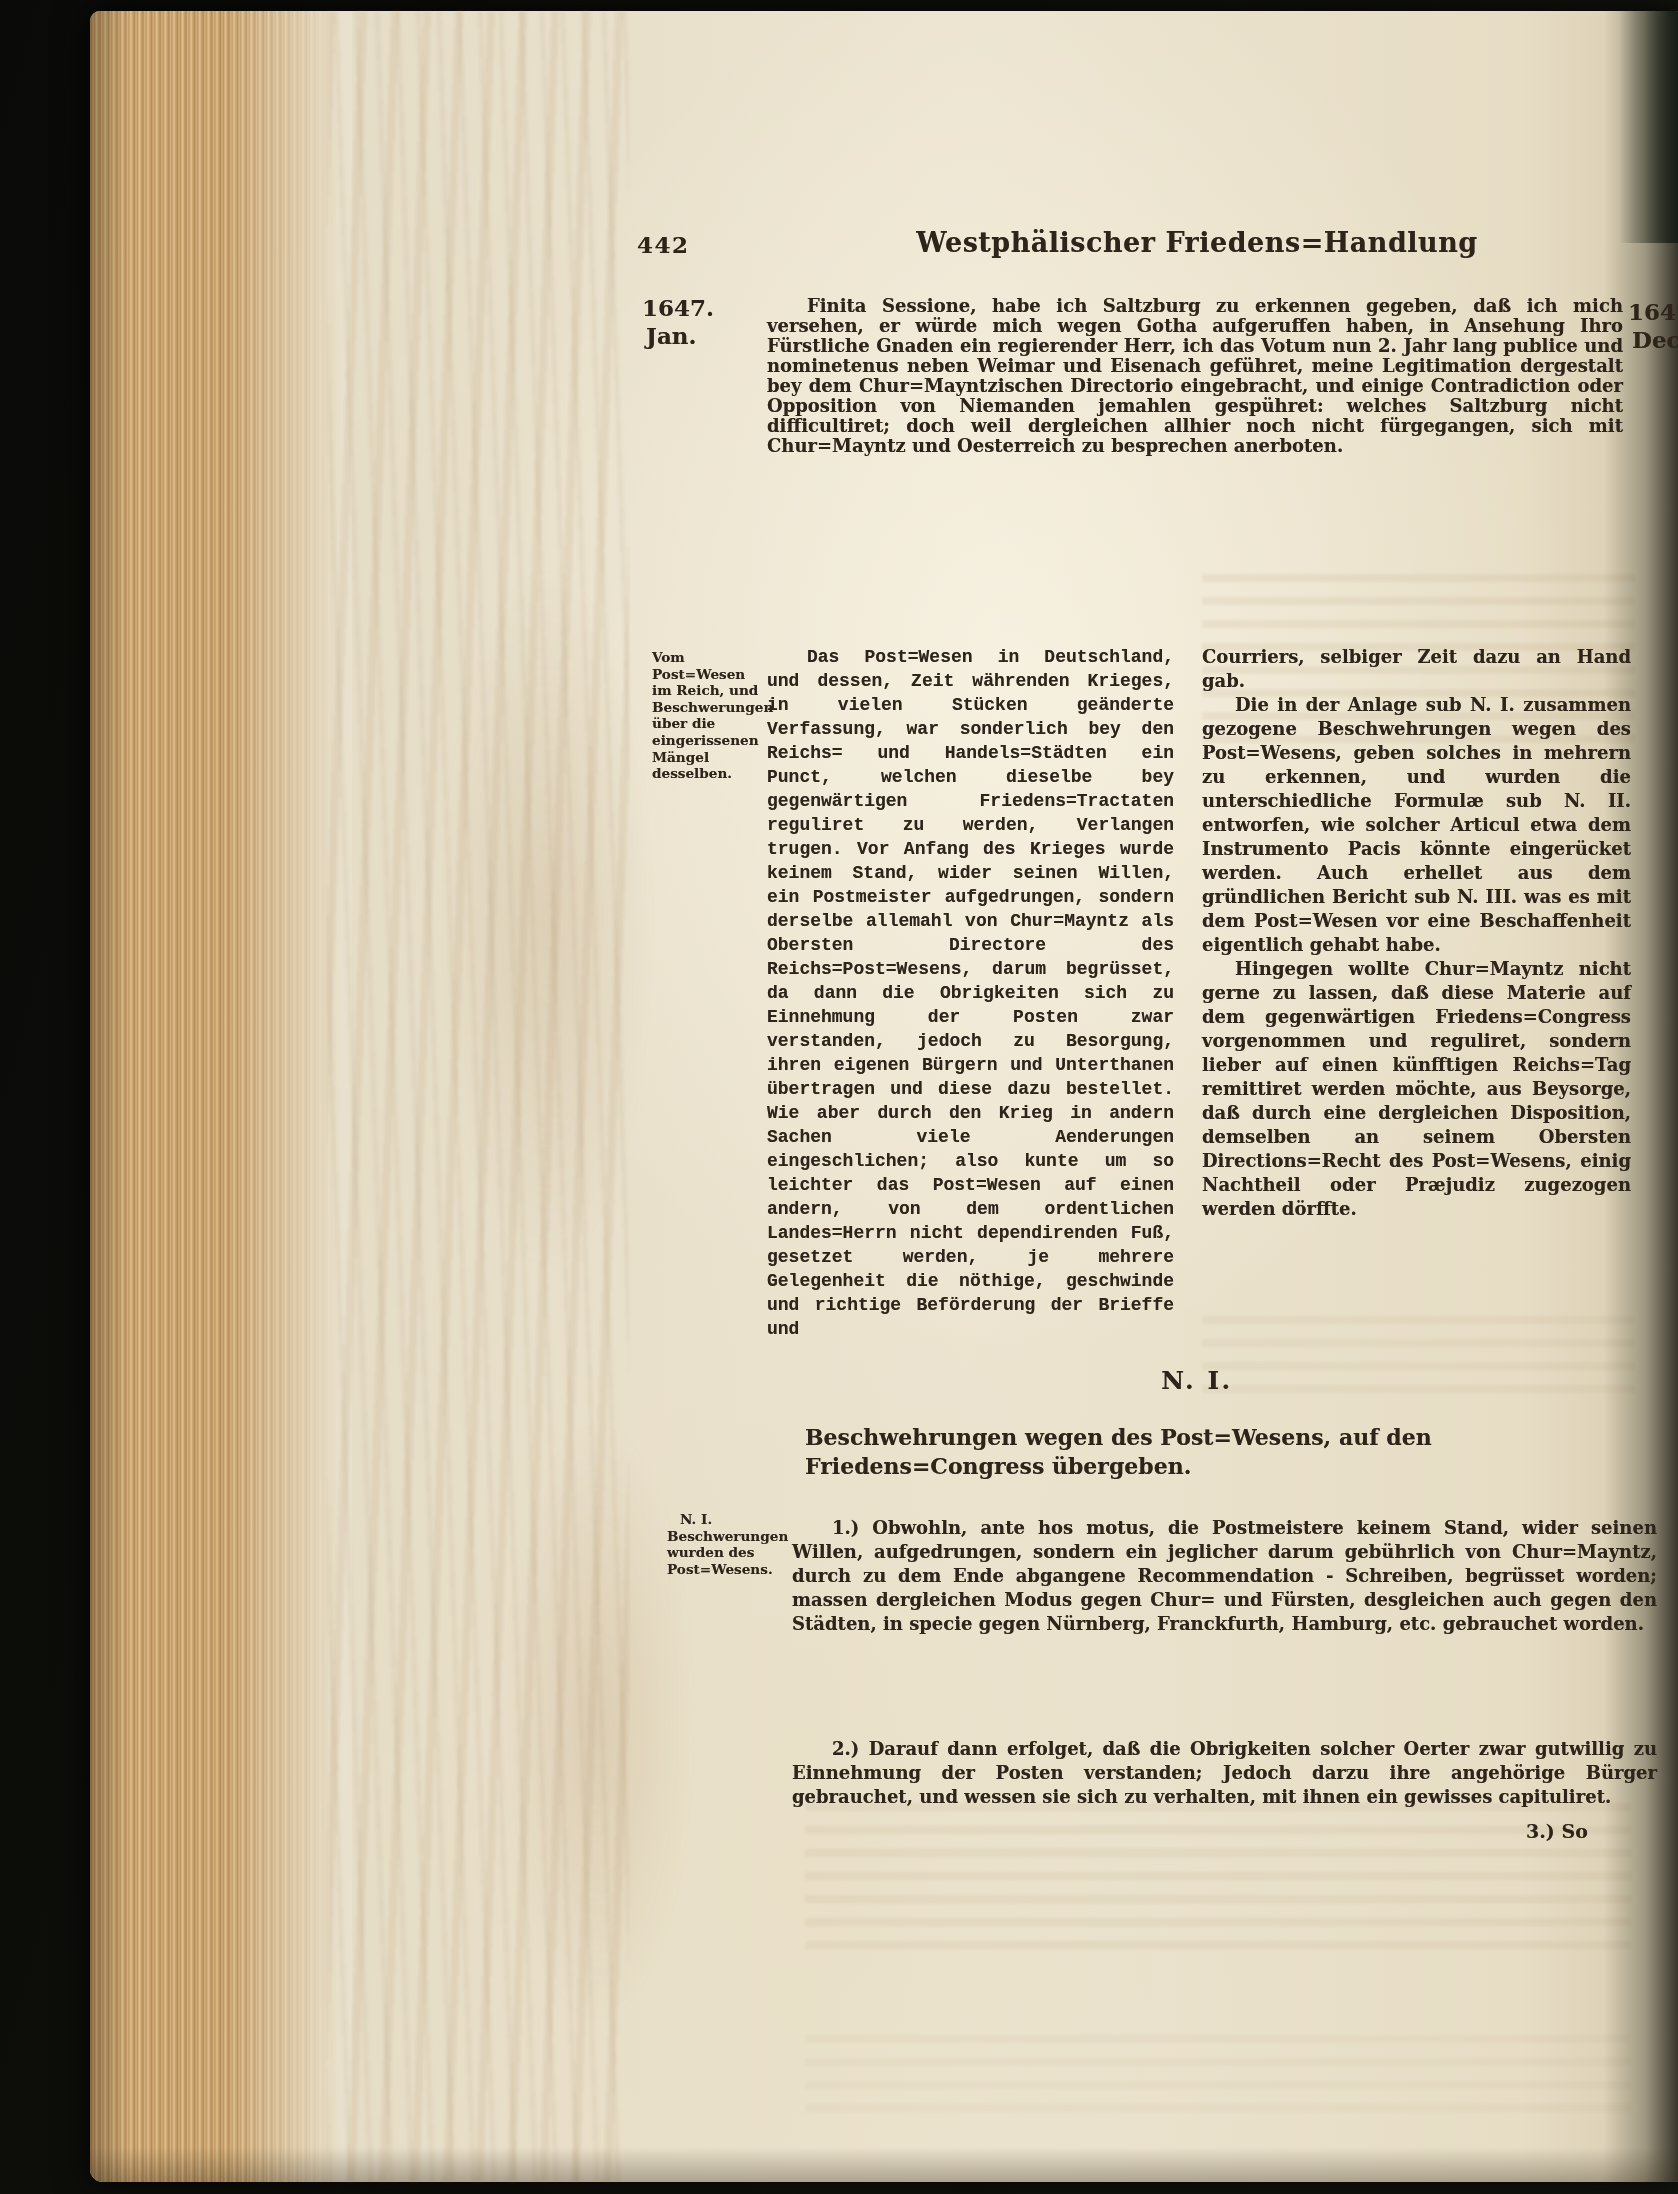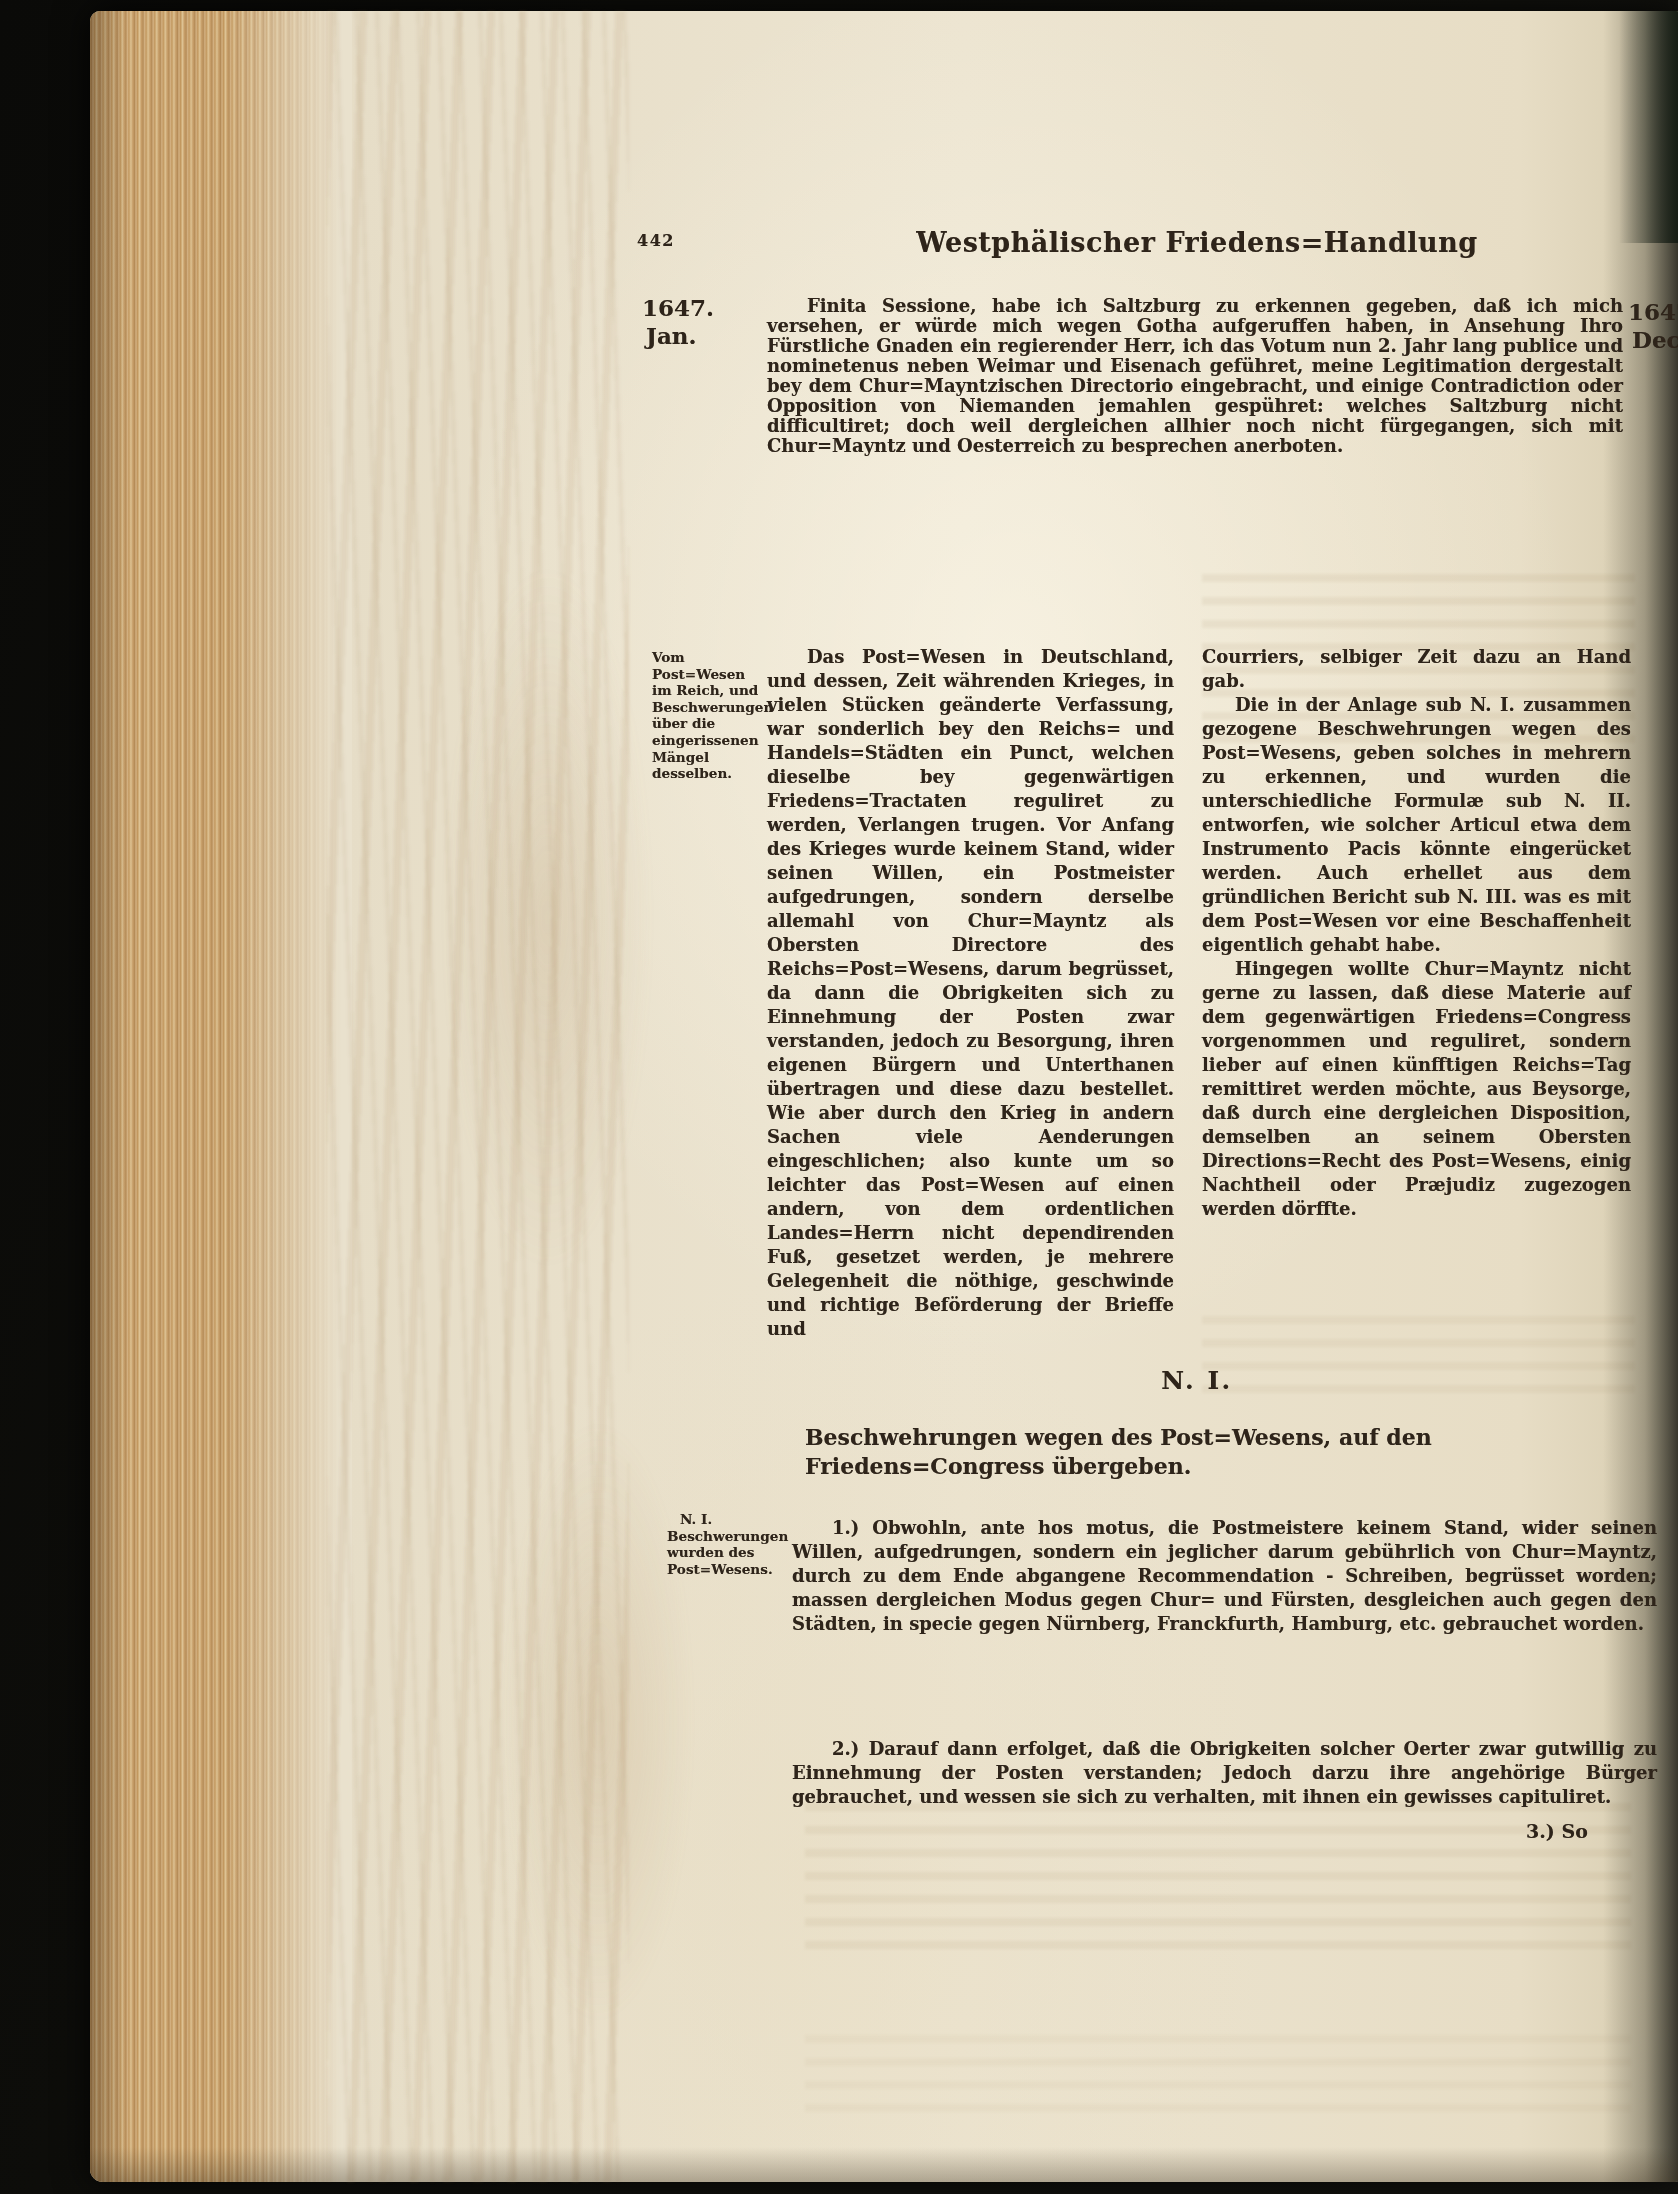--- a/index.html
+++ b/index.html
@@ -73,21 +73,21 @@
     position:absolute; filter:blur(4px);
     background:radial-gradient(closest-side, rgba(158,120,70,0.16), rgba(158,120,70,0));
   }
   .s1 { left:352px; top:554px; width:211px; height:705px; }
   .s2 { left:413px; top:1409px; width:191px; height:604px; }
   
   .sheet { position:absolute; inset:0; color:#2e241a; }
   .txt { text-shadow:0 0 0.5px rgba(47,38,27,0.45); font-weight:700; }
   .page-number {
     position:absolute; left:547px; top:220px;
-    font-size:16px; letter-spacing:1.5px;
+    font-size:23px; letter-spacing:1.5px;
   }
   .running-title {
     position:absolute; left:785px; top:216px; width:644px;
     text-align:center; font-size:27px; letter-spacing:0.5px;
   }
   .margin-date { position:absolute; font-size:23px; line-height:28px; }
   .margin-date span { display:block; }
   .margin-date .month { padding-left:4px; }
   .md-left  { left:552px; top:283px; }
   .md-right { left:1538px; top:287px; }
@@ -103,21 +103,21 @@
     position:absolute; font-size:13.6px; line-height:16.6px; text-align:left;
   }
   .sn1 { left:562px; top:638px; width:112px; }
   .sn2 { left:577px; top:1500px; width:103px; }
   .sn2 .sn-title { display:block; padding-left:13px; }
   .col p {
     font-size:18px; line-height:24px; text-align:justify; margin:0;
   }
   .col-left  { position:absolute; left:677px; top:634px; width:407px; }
   .col-right { position:absolute; left:1112px; top:634px; width:429px; }
-  .col-left p { text-indent:40px; }
+  .col-left p { text-indent:40px;font-family:Liberation Mono, monospace; }
   .col-right p.ind { text-indent:33px; }
   .n1-heading {
     position:absolute; left:815px; top:1355px; width:584px;
     text-align:center; font-size:25px; letter-spacing:2.5px;
   }
   .n1-subheading {
     position:absolute; left:715px; top:1412px; width:785px;
     text-align:left; font-size:22px; line-height:29px;
   }
   .num-para {

